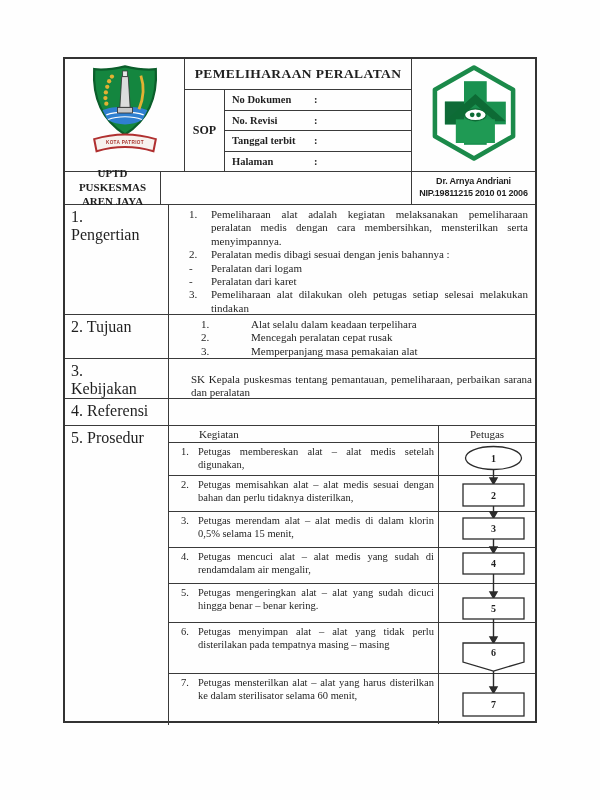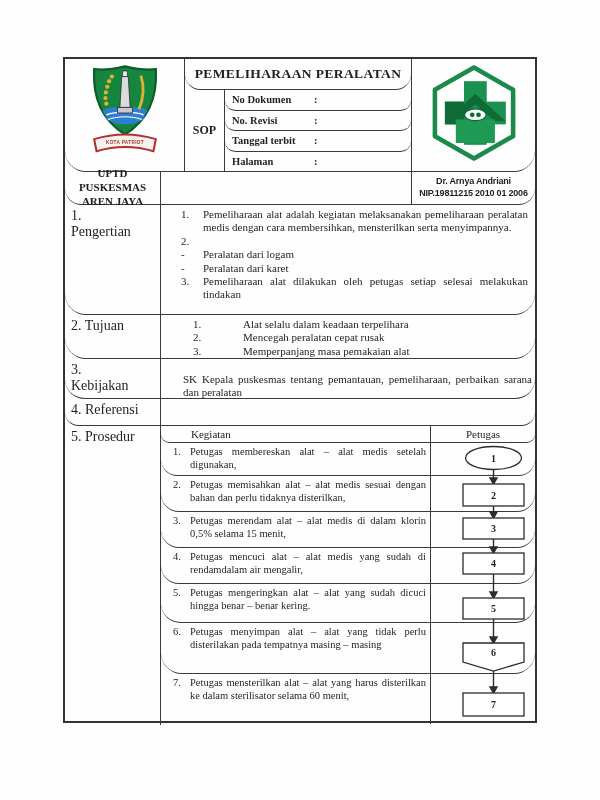--- a/index.html
+++ b/index.html
@@ -7,21 +7,21 @@
   .page {
     position:relative; width:600px; height:800px;
     background:#fefefe; overflow:hidden;
     font-family:"Liberation Serif", serif;
     color:#1f1f1f;
   }
   .doc {
     position:absolute; left:63px; top:57px; width:474px; height:666px;
     border:2px solid #333;
   }
-  .brd-b { border-bottom:1.4px solid #3a3a3a;border-radius:21px; }
+  .brd-b { border-bottom:1.4px solid #3a3a3a; }
   .brd-r { border-right:1.4px solid #3a3a3a; }
 
   
   .hdr-row1 { display:flex; height:113px; }
   .hdr-row2 { display:flex; height:33px; }
   .logo-cell { width:120px; display:flex; align-items:center; justify-content:center; }
   .logo-cell.right { width:123px; }
   .mid-cell { flex:1; display:flex; flex-direction:column; }
   .title-cell { height:31px; display:flex; align-items:center; justify-content:center;
     font-weight:bold; font-size:13.5px; letter-spacing:.4px; }
@@ -36,21 +36,21 @@
   .org-cell { width:96px; display:flex; flex-direction:column; align-items:center;
     justify-content:center; font-weight:bold; font-size:11px; line-height:1.25; text-align:center; }
   .empty-cell { flex:1; }
   .signer-cell { width:123px; display:flex; flex-direction:column; align-items:center;
     justify-content:center; text-align:center;
     font-family:"Liberation Sans", sans-serif; font-weight:bold; font-size:9px;
     letter-spacing:-.2px; line-height:1.3; }
 
   
   .row { display:flex; }
-  .lab { width:96px; font-size:14px; padding:3px 19px 0 6px; }
+  .lab { width:104px; font-size:16px; padding:3px 19px 0 6px; }
   .cnt { flex:1; font-size:11px; line-height:1.22; }
   .r-pengertian { height:110px; }
   .r-tujuan { height:44px;font-family:Liberation Serif, serif; }
   .r-kebijakan { height:40px; }
   .r-referensi { height:27px; }
   .r-prosedur { height:299px; }
 
   .oli { display:flex; padding-right:7px; text-align:justify; }
   .oli .mk { width:22px; flex:none; text-align:left; padding-left:0; }
   .pengertian-list { padding:3px 0 0 20px; }
@@ -164,20 +164,21 @@
     <div class="row r-pengertian brd-b">
       <div class="lab brd-r">1. Pengertian</div>
       <div class="cnt">
         <div class="pengertian-list">
           <div class="oli">
             <span class="mk">1.</span>
             <div class="tx">Pemeliharaan alat adalah kegiatan melaksanakan pemeliharaan peralatan medis dengan cara membersihkan, mensterilkan serta menyimpannya.</div>
           </div>
           <div class="oli">
             <span class="mk">2.</span>
+            <div class="tx">Peralatan medis dibagi sesuai dengan jenis bahannya :</div>
           </div>
           <div class="oli">
             <span class="mk">-</span>
             <div class="tx">Peralatan dari logam</div>
           </div>
           <div class="oli">
             <span class="mk">-</span>
             <div class="tx">Peralatan dari karet</div>
           </div>
           <div class="oli">

